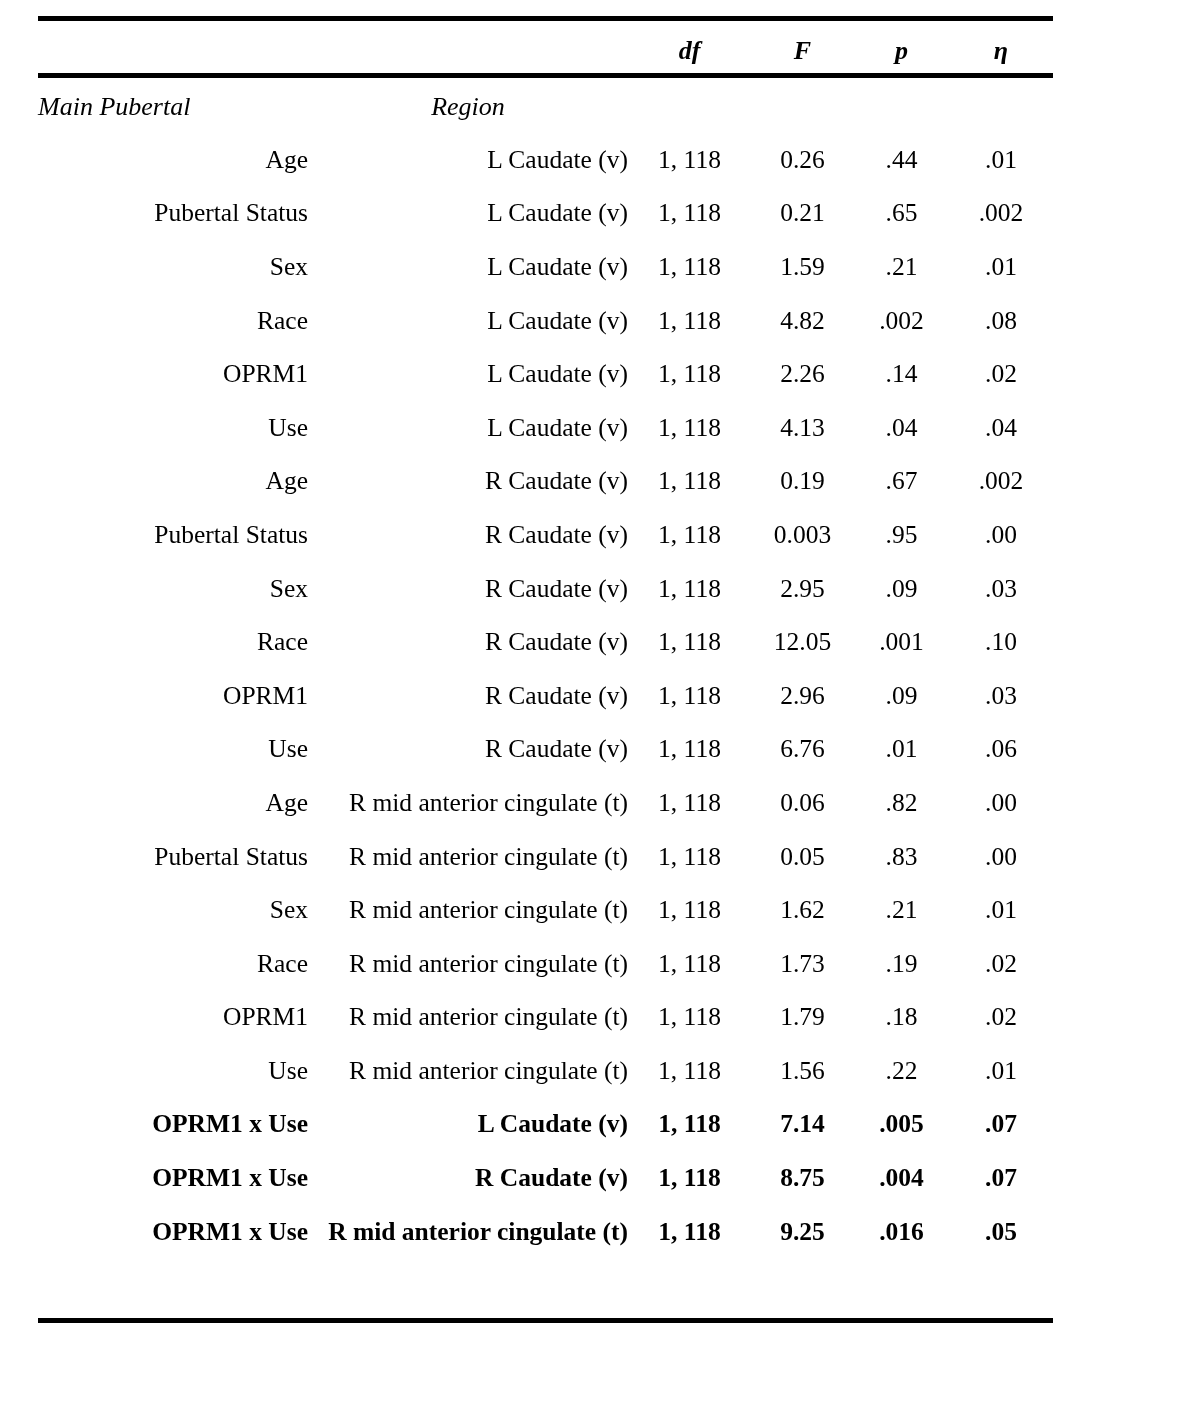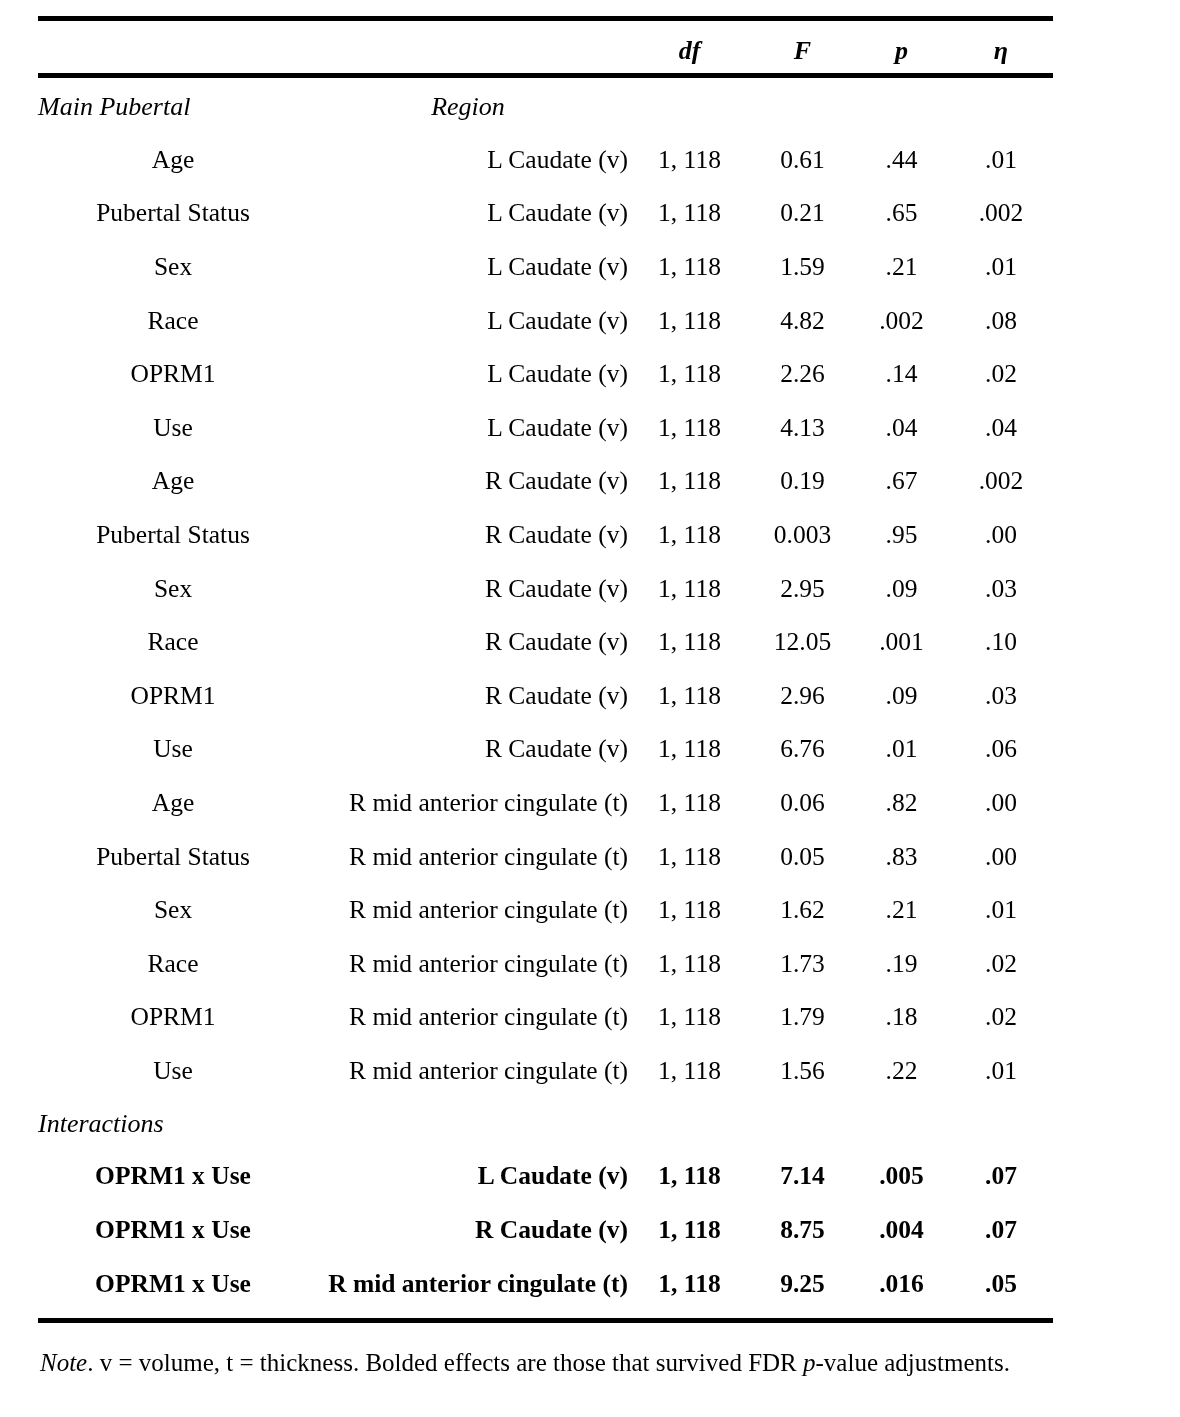--- a/index.html
+++ b/index.html
@@ -73,21 +73,21 @@
   tr.group-row td {
     height: 52px;
     font-style: italic;
     font-size: 26px;
   }
   td.group-effect { text-align: left;  padding-left: 17px; }
   td.group-region { text-align: center; margin-top: 41px; }
 
   
   tr.data-row td { height: 53.6px; }
-  td.cell-effect { text-align: center; padding-left: 24px; }
+  td.cell-effect { text-align: right; padding-left: 24px; }
   td.cell-region { text-align: right; }
   td.cell-num    { text-align: center; }
 
   tr.bold-row td { font-weight: bold; }
 
   
   .note {
     position: absolute;
     left: 40px;
     top: 1348px;
@@ -131,21 +131,21 @@
           <td class="group-region">Region</td>
           <td></td>
           <td></td>
           <td></td>
           <td></td>
         </tr>
         <tr class="data-row">
           <td class="cell-effect">Age</td>
           <td class="cell-region">L Caudate (v)</td>
           <td class="cell-num">1, 118</td>
-          <td class="cell-num">0.61</td>
+          <td class="cell-num">0.26</td>
           <td class="cell-num">.44</td>
           <td class="cell-num">.01</td>
         </tr>
         <tr class="data-row">
           <td class="cell-effect">Pubertal Status</td>
           <td class="cell-region">L Caudate (v)</td>
           <td class="cell-num">1, 118</td>
           <td class="cell-num">0.21</td>
           <td class="cell-num">.65</td>
           <td class="cell-num">.002</td>
@@ -271,28 +271,20 @@
           <td class="cell-num">.02</td>
         </tr>
         <tr class="data-row">
           <td class="cell-effect">Use</td>
           <td class="cell-region">R mid anterior cingulate (t)</td>
           <td class="cell-num">1, 118</td>
           <td class="cell-num">1.56</td>
           <td class="cell-num">.22</td>
           <td class="cell-num">.01</td>
         </tr>
-        <tr class="group-row">
-          <td class="group-effect">Interactions</td>
-          <td class="group-region"></td>
-          <td></td>
-          <td></td>
-          <td></td>
-          <td></td>
-        </tr>
         <tr class="data-row bold-row">
           <td class="cell-effect">OPRM1 x Use</td>
           <td class="cell-region">L Caudate (v)</td>
           <td class="cell-num">1, 118</td>
           <td class="cell-num">7.14</td>
           <td class="cell-num">.005</td>
           <td class="cell-num">.07</td>
         </tr>
         <tr class="data-row bold-row">
           <td class="cell-effect">OPRM1 x Use</td>
@@ -306,17 +298,14 @@
           <td class="cell-effect">OPRM1 x Use</td>
           <td class="cell-region">R mid anterior cingulate (t)</td>
           <td class="cell-num">1, 118</td>
           <td class="cell-num">9.25</td>
           <td class="cell-num">.016</td>
           <td class="cell-num">.05</td>
         </tr>
       </tbody>
   </table>
 
-  <div class="note">
-    <span class="ital">Note</span><span>. v = volume, t = thickness. Bolded effects are those that survived FDR </span><span class="ital">p</span><span>-value adjustments.</span>
-  </div>
 
 </div>
 
 </body></html>

